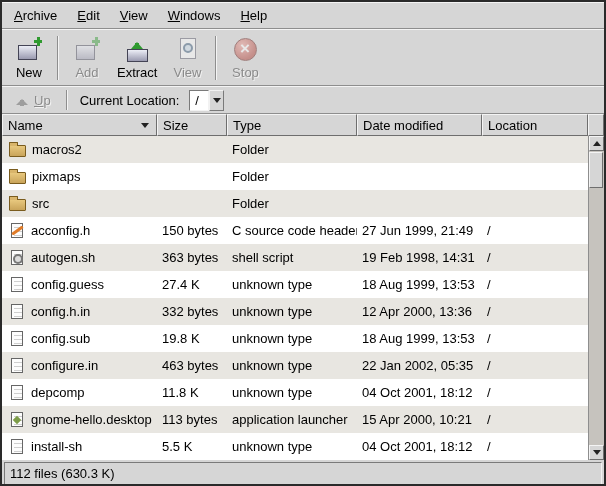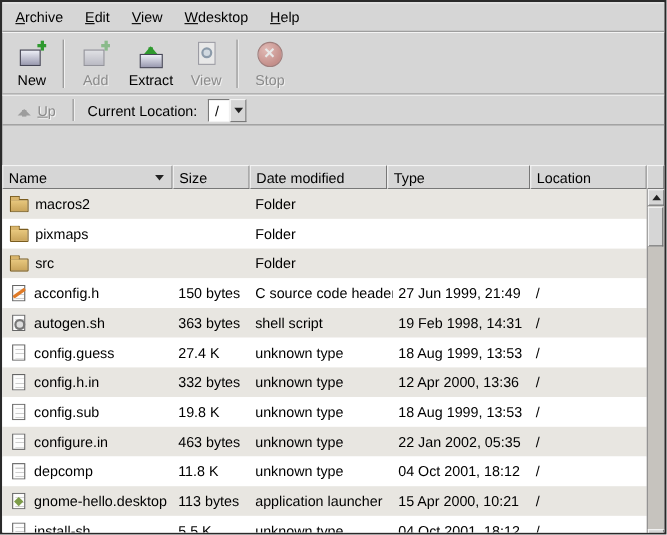--- a/index.html
+++ b/index.html
@@ -52,21 +52,21 @@
   [data-icon="up-icon"]::before{content:"";position:absolute;left:1px;top:0;border:6px solid transparent;border-bottom:6px solid #666;}
   [data-icon="up-icon"]::after{content:"";position:absolute;left:5px;top:7px;width:4px;height:6px;background:#666;}
   .lsep{width:2px;height:20px;border-left:1px solid #8e8e8e;border-right:1px solid #f4f4f4;margin:0 6px;flex:none;}
   .loclabel{padding:0 6px;white-space:nowrap;}
   .combo{display:flex;margin-left:4px;height:21px;align-items:stretch;background:none;border:none;padding:0;font:inherit;}
   .combo-value{width:20px;background:#fff;border:1px solid;border-color:#7a7a7a #f2f2f2 #f2f2f2 #7a7a7a;display:flex;align-items:center;padding-left:5px;}
   .combo-btn{width:15px;background:#d6d6d6;border:1px solid;border-color:#f2f2f2 #7a7a7a #7a7a7a #f2f2f2;display:flex;align-items:center;justify-content:center;}
   .combo-arrow{border:4px solid transparent;border-top:5px solid #222;margin-top:5px;}
 
   
-  .header-row{height:22px;flex:none;display:flex;margin-top:36px;}
+  .header-row{height:22px;flex:none;display:flex;}
   .hcell{background:#d6d6d6;border:1px solid;border-color:#f4f4f4 #6e6e6e #6e6e6e #f4f4f4;display:flex;align-items:center;padding:0 5px;overflow:hidden;white-space:nowrap;}
   .h-name{width:155px;}
   .h-size{width:70px;}
   .h-type{width:130px;}
   .h-date{width:125px;}
   .h-loc{width:106px;}
   .h-corner{width:16px;padding:0;}
   .sort-btn{margin-left:auto;display:flex;align-items:center;padding:0 2px;}
   .sort-arrow{border:4px solid transparent;border-top:5px solid #222;margin-top:5px;}
 
@@ -118,21 +118,21 @@
     <div class="menu-item">
         <span><span class="u">A</span><span>rchive</span></span>
       </div>
     <div class="menu-item">
         <span><span class="u">E</span><span>dit</span></span>
       </div>
     <div class="menu-item">
         <span><span class="u">V</span><span>iew</span></span>
       </div>
     <div class="menu-item">
-        <span><span class="u">W</span><span>desktop</span></span>
+        <span><span class="u">W</span><span>indows</span></span>
       </div>
     <div class="menu-item">
         <span><span class="u">H</span><span>elp</span></span>
       </div>
   </div>
 
   <div class="toolbar">
     <button class="tb">
       <span class="tbicon" data-icon="new-archive-icon"></span>
       <span class="tblabel">New</span>
@@ -175,25 +175,25 @@
   <div class="header-row">
     <div class="hcell h-name">
       <span>Name</span>
       <span class="sort-btn">
           <span class="sort-arrow"></span>
         </span>
     </div>
     <div class="hcell h-size">
         <span>Size</span>
       </div>
+    <div class="hcell h-type">
+        <span>Type</span>
+      </div>
     <div class="hcell h-date">
         <span>Date modified</span>
-      </div>
-    <div class="hcell h-type">
-        <span>Type</span>
       </div>
     <div class="hcell h-loc">
         <span>Location</span>
       </div>
     <div class="hcell h-corner"></div>
   </div>
 
   <div class="table-body">
     <div class="rows">
 

